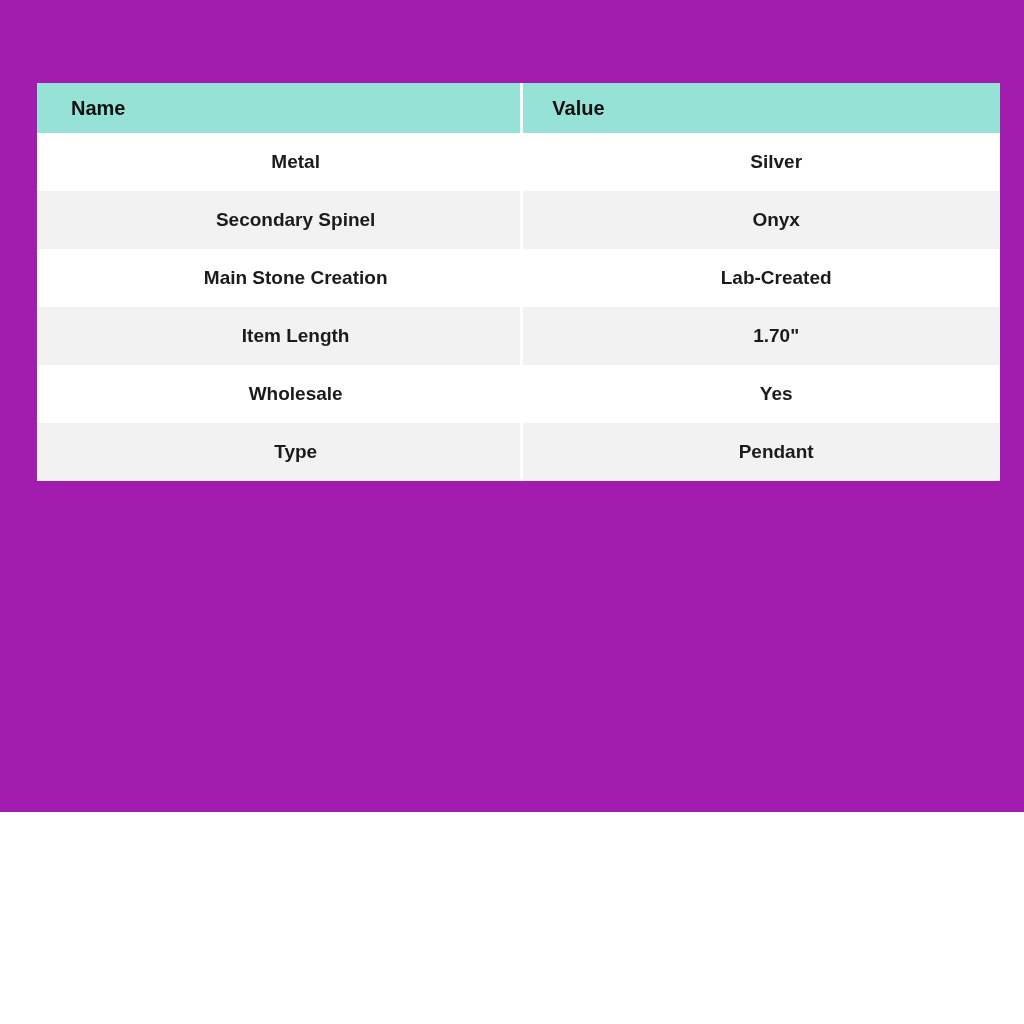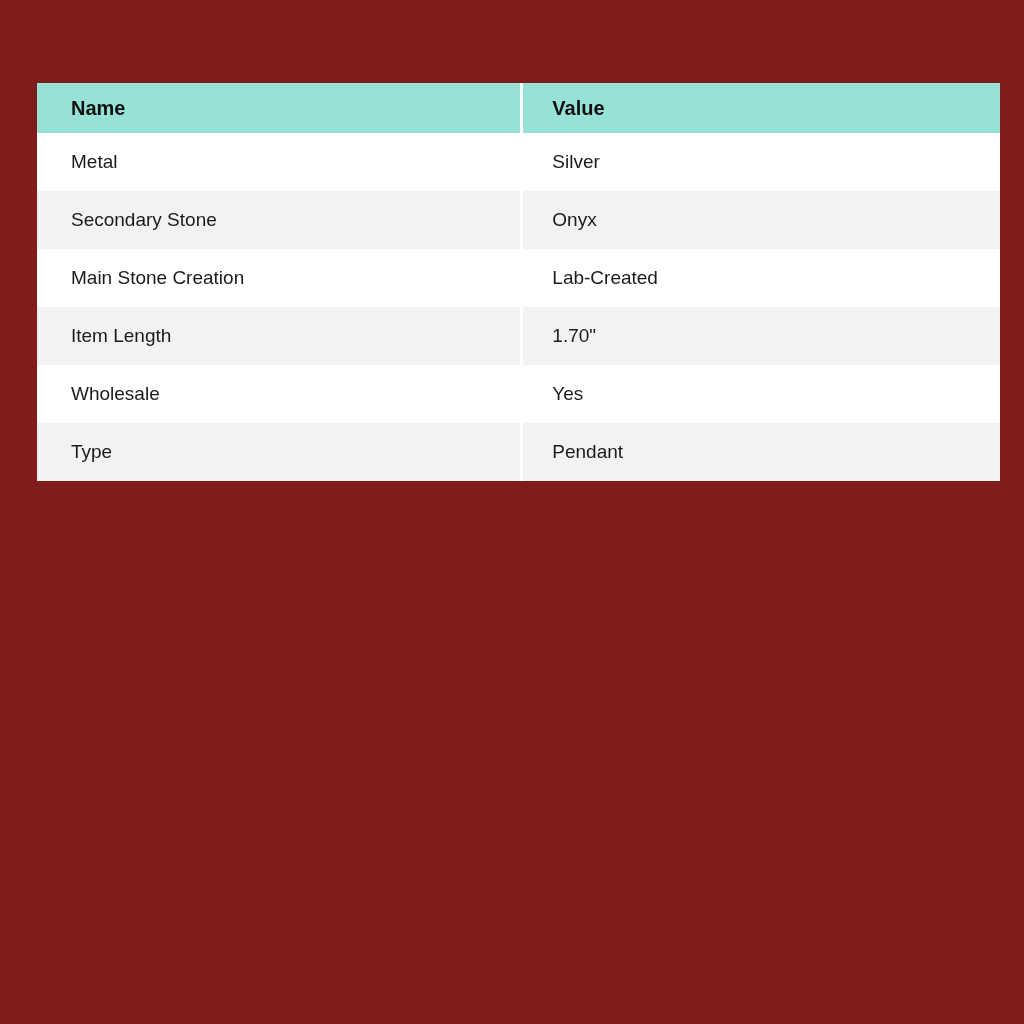--- a/index.html
+++ b/index.html
@@ -4,22 +4,22 @@
 <style>
   html, body {
     margin: 0;
     padding: 0;
     background: #ffffff;
     font-family: "Liberation Sans", "DejaVu Sans", sans-serif;
   }
   .page {
     position: relative;
     width: 1024px;
-    height: 1024px;
-    background: #7f1d1d;
+    height: 812px;
+    background: #a21caf;
     overflow: hidden;
   }
   table.attr-table {
     position: absolute;
     left: 37px;
     top: 83px;
     width: 963px;
     border-collapse: separate;
     border-spacing: 0;
     table-layout: fixed;
@@ -36,21 +36,22 @@
     vertical-align: middle;
     font-weight: 700;
     font-size: 20px;
     color: #111111;
     padding: 0;
   }
   table.attr-table td {
     height: 58px;
     vertical-align: middle;
     padding: 0;
-    font-weight: 400;
+    font-weight: 700;
+    text-align: center;
   }
   
   table.attr-table th:first-child,
   table.attr-table td:first-child {
     border-right: 3px solid #ffffff;
   }
   
   table.attr-table tbody tr:nth-child(even) td {
     background: #f2f2f2;
   }
@@ -83,21 +84,21 @@
         <tr>
           <td>
             <span class="cell-pad-name">Metal</span>
           </td>
           <td>
             <span class="cell-pad-value">Silver</span>
           </td>
         </tr>
         <tr>
           <td>
-            <span class="cell-pad-name">Secondary Stone</span>
+            <span class="cell-pad-name">Secondary Spinel</span>
           </td>
           <td>
             <span class="cell-pad-value">Onyx</span>
           </td>
         </tr>
         <tr>
           <td>
             <span class="cell-pad-name">Main Stone Creation</span>
           </td>
           <td>

